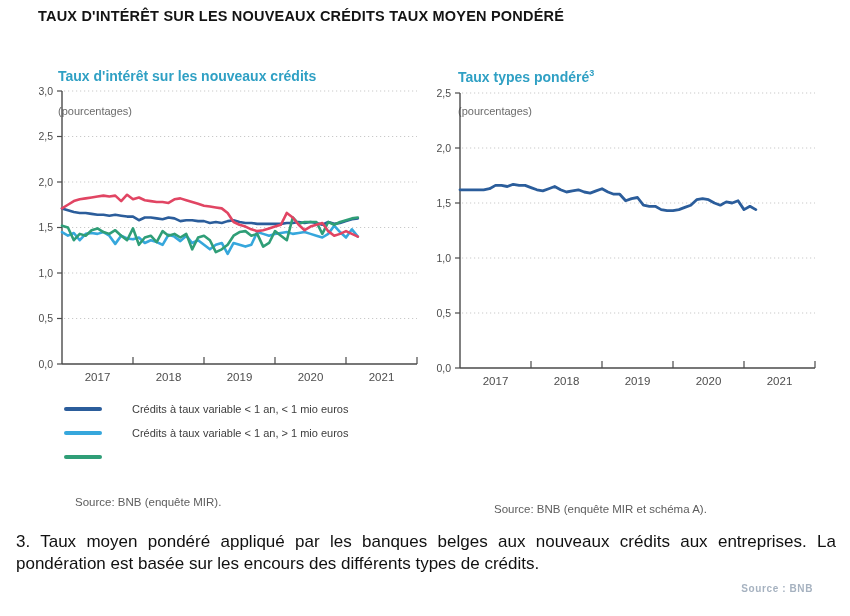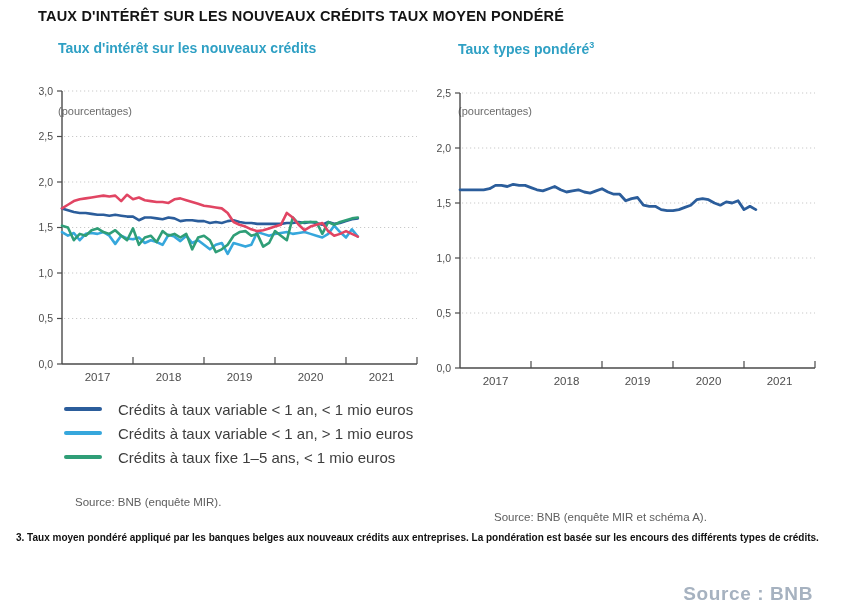--- a/index.html
+++ b/index.html
@@ -1,31 +1,31 @@
 <!DOCTYPE html>
 <html><head>
 <meta charset="utf-8">
 <style>
   html,body{margin:0;padding:0;background:#fff;}
   #page{position:relative;width:850px;height:604px;background:#ffffff;overflow:hidden;
         font-family:"Liberation Sans", sans-serif;}
   .main-title{position:absolute;left:38px;top:8px;font-size:14.5px;font-weight:bold;
         color:#141414;letter-spacing:.2px;}
-  .panel-title{position:absolute;font-size:14px;font-weight:bold;color:#2fa0c4;}
+  .panel-title{position:absolute;font-size:14px;font-weight:bold;color:#2fa0c4;margin-top:28px;}
   .panel-sub{position:absolute;font-size:11px;color:#6b6b6b;margin-top:48px;}
   .panel-title sup{font-size:9px;}
   .chart-svg{position:absolute;}
   .legend{position:absolute;left:64px;top:397px;}
   .legend-item{display:flex;align-items:center;height:24px;}
   .legend-swatch{width:38px;height:3.5px;border-radius:2px;flex:0 0 auto;}
-  .legend-label{margin-left:16px;font-size:15px;color:#3d3d3d;}
+  .legend-label{margin-left:30px;font-size:11px;color:#3d3d3d;}
   .source-note{position:absolute;font-size:11.5px;color:#5d5d5d;}
-  .footnote{position:absolute;left:16px;top:531px;width:820px;font-size:10px;color:#111;
-        line-height:1.3;text-align:justify;font-weight:bold;}
-  .bottom-source{position:absolute;right:37px;top:583px;font-size:19px;color:#a6b2c0;
+  .footnote{position:absolute;left:16px;top:531px;width:820px;font-size:17px;color:#111;
+        line-height:1.3;text-align:justify;}
+  .bottom-source{position:absolute;right:37px;top:583px;font-size:10px;color:#a6b2c0;
         letter-spacing:.6px;font-weight:600;}
   .grid-line{stroke:#c9c9c9;stroke-width:1;stroke-dasharray:1.2 2.8;fill:none;}
   .axis-line{stroke:#4a4a4a;stroke-width:1.4;fill:none;}
   .tick-line{stroke:#4a4a4a;stroke-width:1.2;fill:none;}
   .ytick-label{font-size:10.5px;fill:#4d4d4d;}
   .xtick-label{font-size:11.5px;fill:#4d4d4d;}
   .series-line{fill:none;stroke-linejoin:round;stroke-linecap:round;}
 </style>
 </head>
 <body>
@@ -115,24 +115,23 @@
       <div class="legend-item">
         <span class="legend-swatch" style="background: rgb(43, 93, 155);"></span>
         <span class="legend-label">Crédits à taux variable &lt; 1 an, &lt; 1 mio euros</span>
       </div>
       <div class="legend-item">
         <span class="legend-swatch" style="background: rgb(54, 167, 220);"></span>
         <span class="legend-label">Crédits à taux variable &lt; 1 an, &gt; 1 mio euros</span>
       </div>
       <div class="legend-item">
         <span class="legend-swatch" style="background: rgb(47, 158, 119);"></span>
-        <span class="legend-label">Crédits à taux fixe 1–5 ans, &lt; 1 mio euros</span>
       </div>
     </div>
 
   <div class="source-note" style="left:64px;top:496px;margin-left:11px;">Source: BNB (enquête MIR).</div>
-  <div class="source-note" style="left:494px;top:503px;margin-top:8px;">Source: BNB (enquête MIR et schéma A).</div>
+  <div class="source-note" style="left:494px;top:503px;">Source: BNB (enquête MIR et schéma A).</div>
 
   <div class="footnote">3. Taux moyen pondéré appliqué par les banques belges aux nouveaux crédits aux entreprises. La pondération est basée sur les encours des différents types de crédits.</div>
 
   <div class="bottom-source">Source : BNB</div>
 
 </div>
 
 </body></html>

